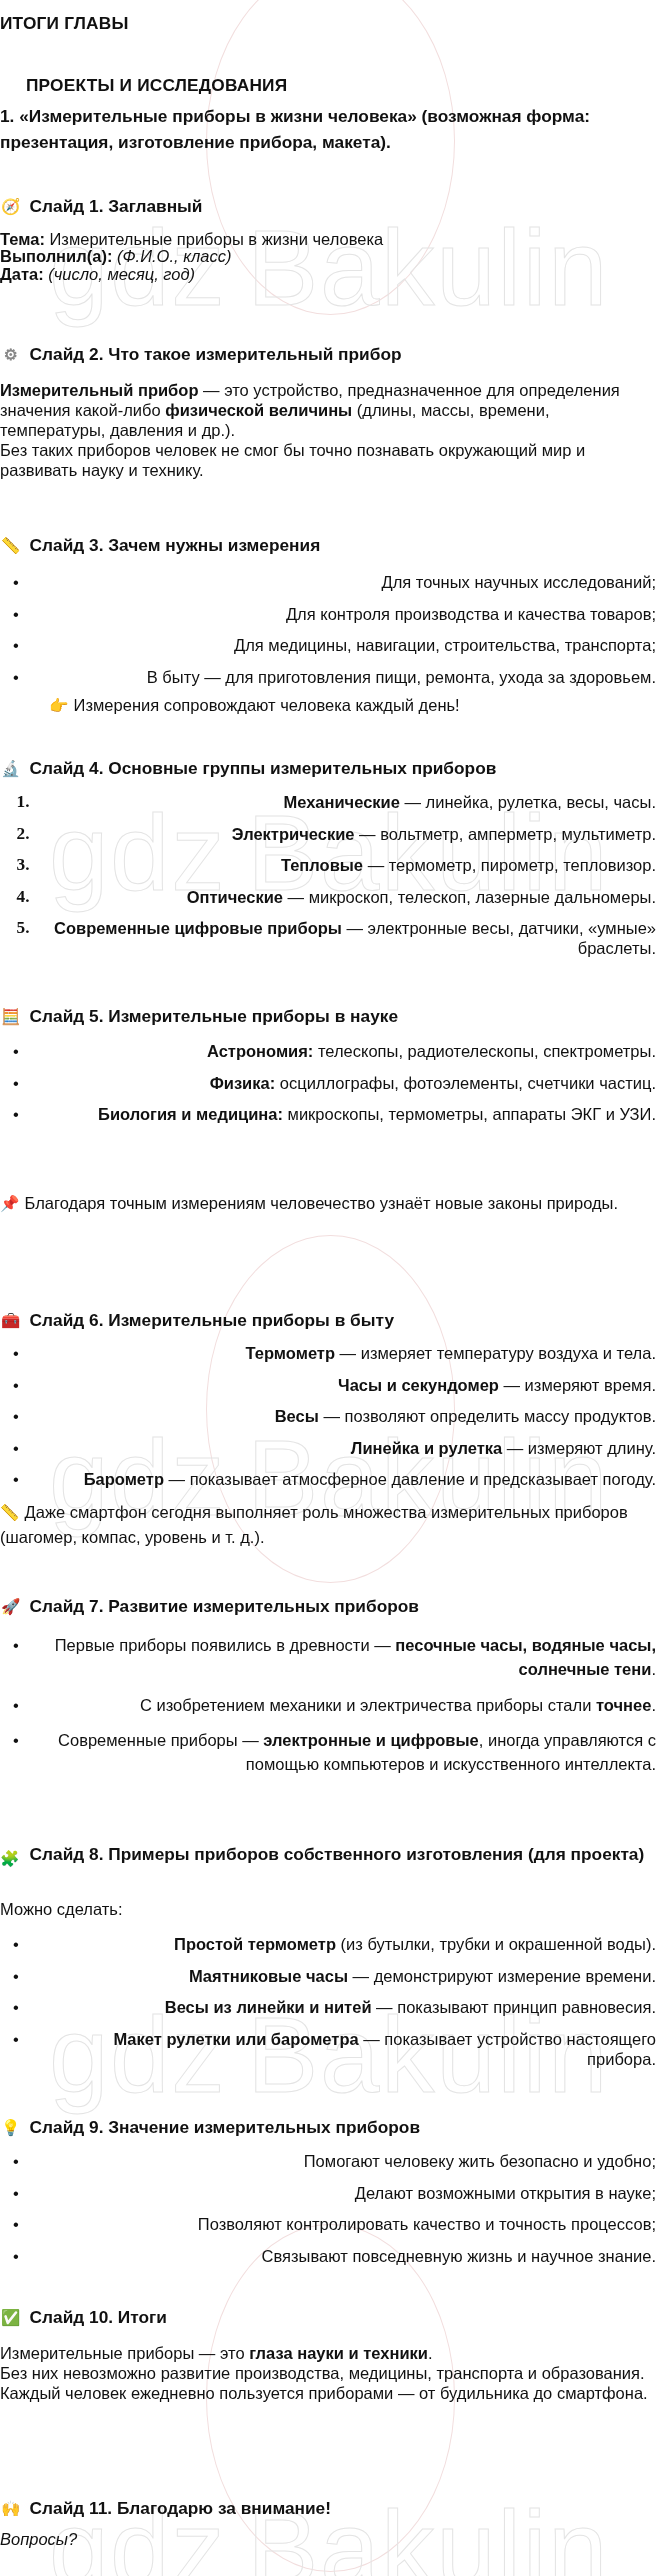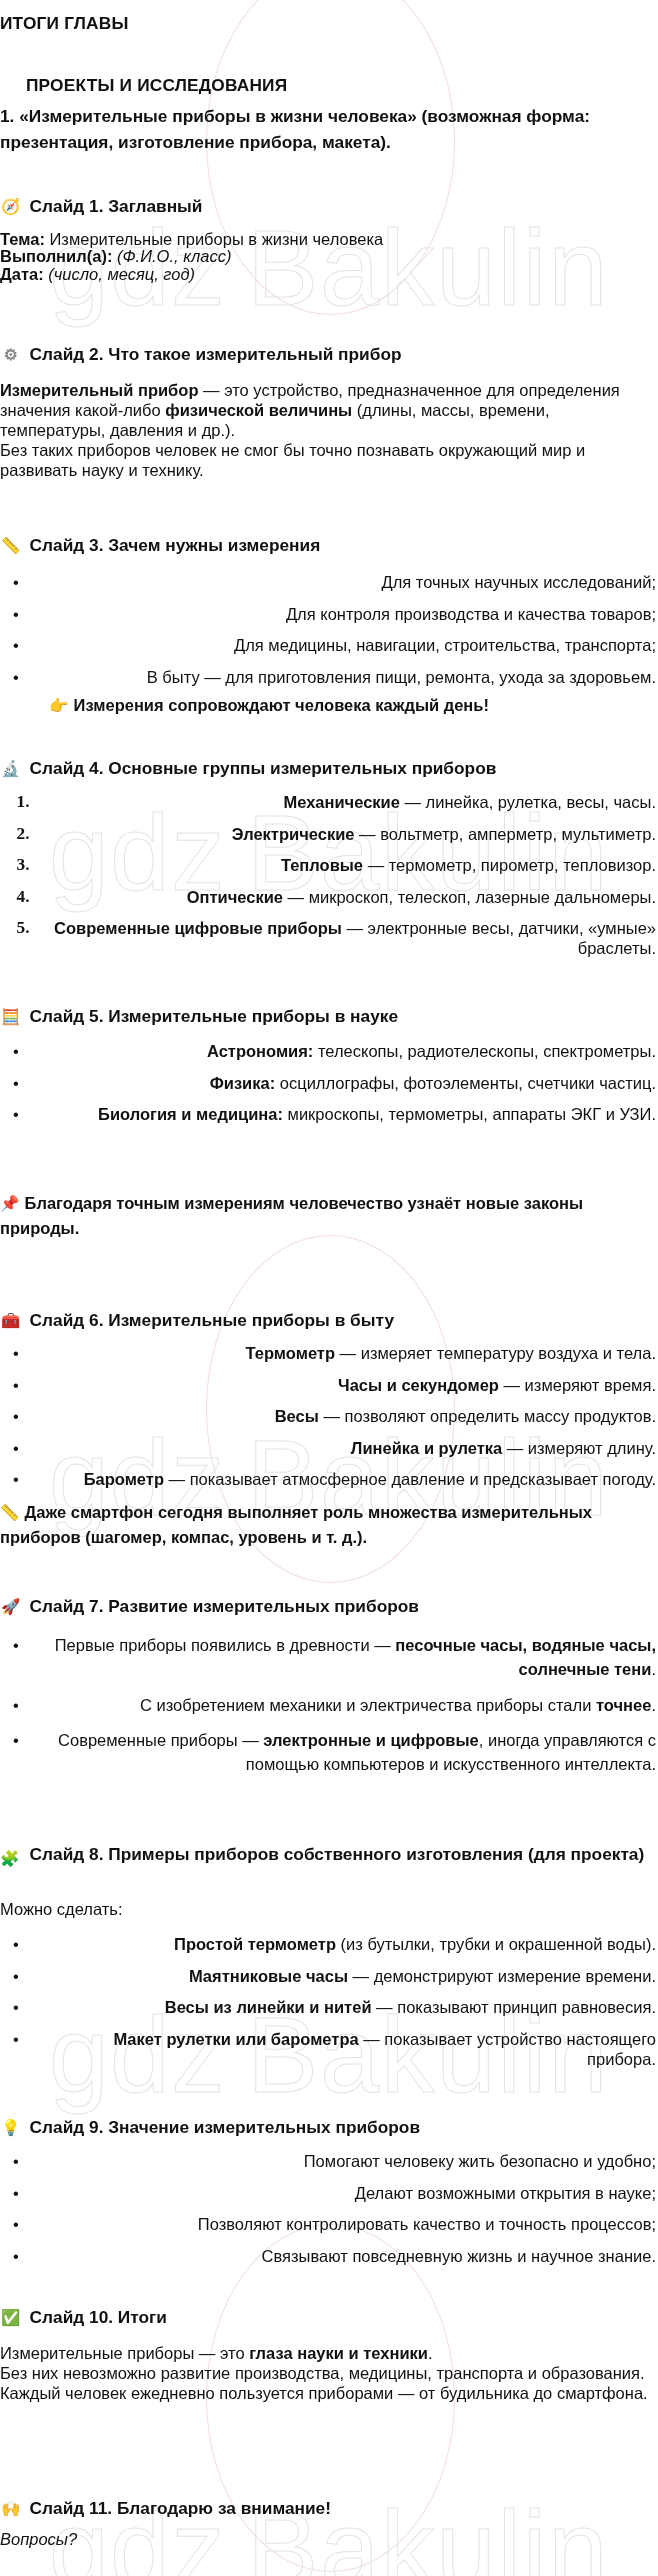--- a/index.html
+++ b/index.html
@@ -23,21 +23,21 @@
   .proj { font-weight:bold; font-size:17.3px; line-height:26px; }
   .slide-h { font-weight:bold; font-size:17.3px; display:flex; align-items:center; }
   .slide-h .ic { width:21.4px; height:20px; margin-right:8.2px; display:inline-flex; align-items:center; justify-content:center; font-size:15.6px; }
   .p { font-size:16.5px; line-height:20px; }
   .p b { font-weight:bold; }
   .p i { font-style:italic; }
   ul.bl, ol.nl { list-style:none; margin:0; padding:0; }
   ul.bl li, ol.nl li { position:relative; padding-left:49px; font-size:16.5px; line-height:20px; margin-bottom:11.5px;text-align:right; }
   ul.bl li::before { content:"•"; position:absolute; left:13px; top:0; font-size:16.5px; }
   ol.nl li .num { position:absolute; left:16.5px; top:0; font-family:"Liberation Serif", serif; font-weight:bold; font-size:17.3px; }
-  .note { font-size:16.5px; line-height:25px;font-weight:bold; }
+  .note { font-size:16.5px; line-height:25px; }
   .note .ic { display:inline-block; width:20px; font-size:15.6px; }
 </style>
 </head>
 <body>
 
 <div>
   <div class="wm-face" style="left:206px;top:-33px;width:247px;height:346px;"></div>
   <div class="wm-face" style="left:206px;top:1235px;width:247px;height:346px;"></div>
   <div class="wm-face" style="left:206px;top:2224px;width:247px;height:346px;"></div>
   <div class="wm" style="left:49px;top:206px;">gdz</div>

